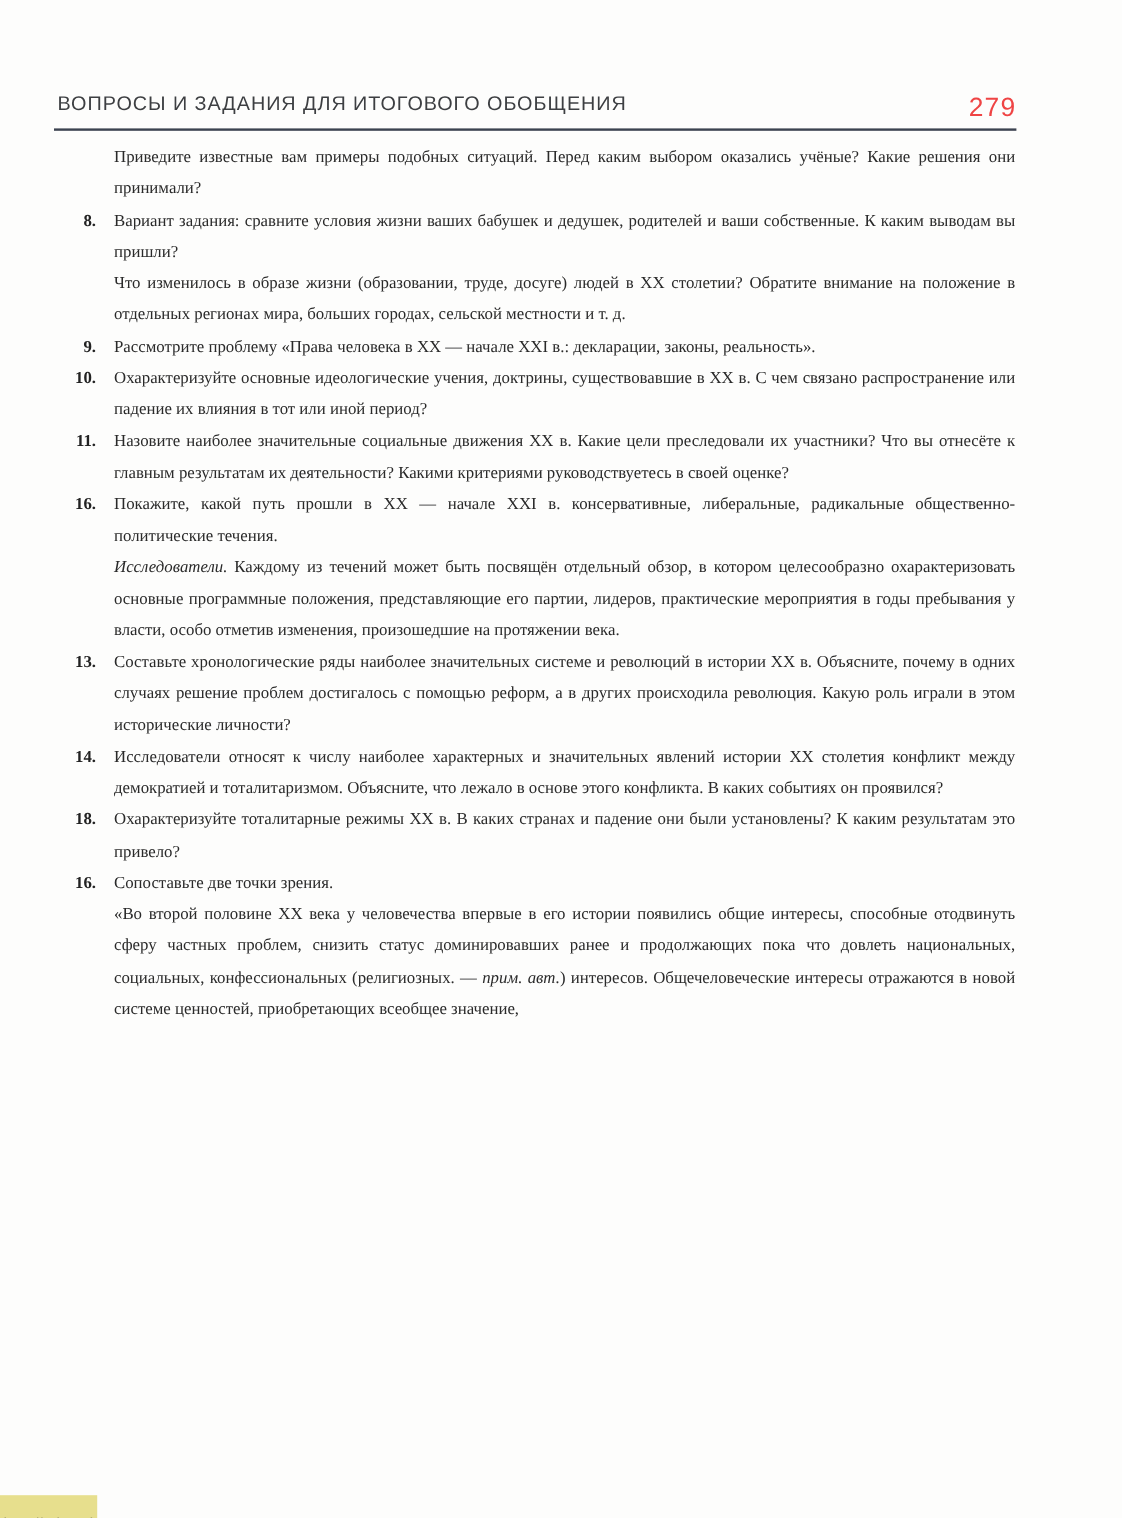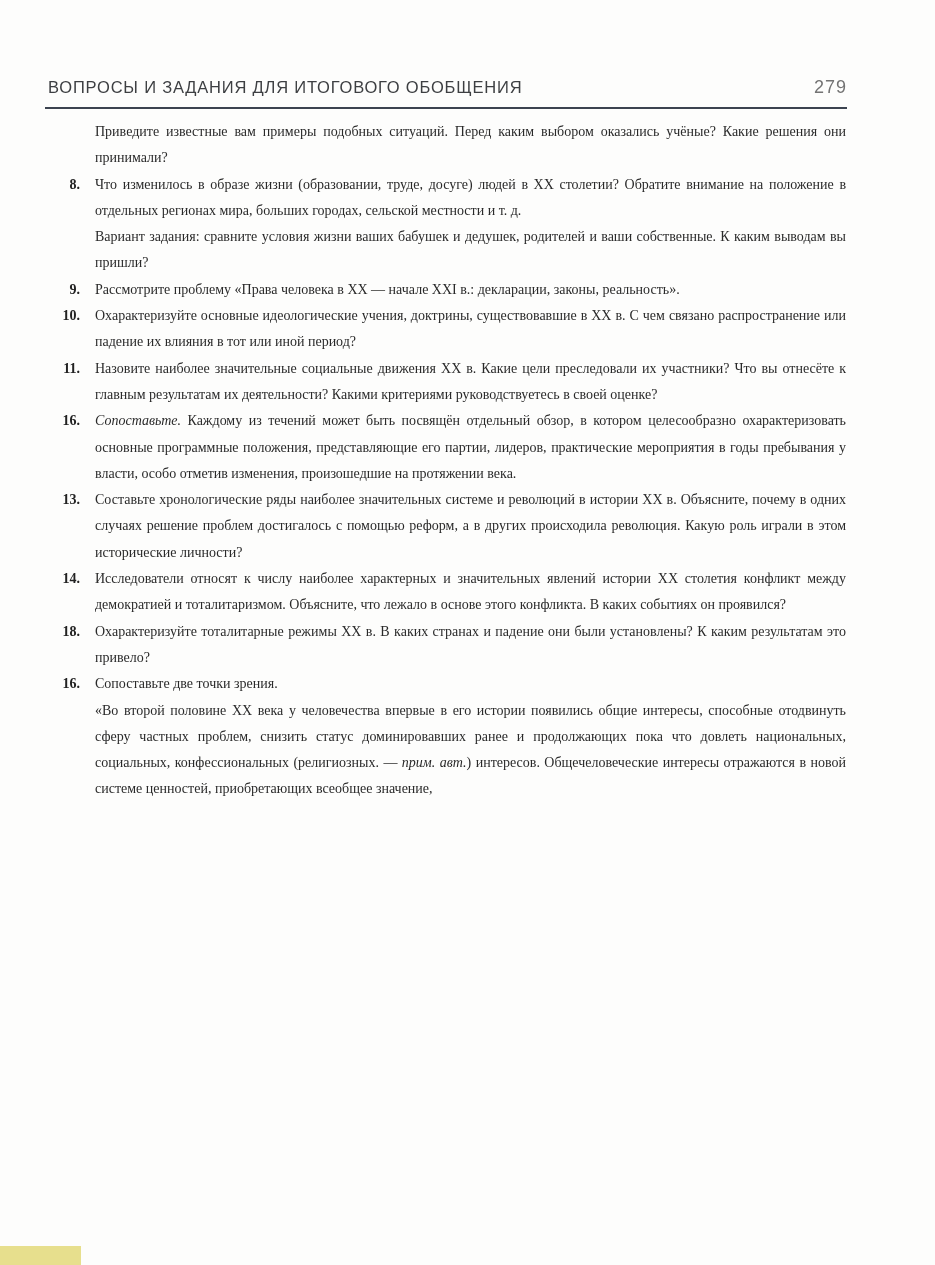--- a/index.html
+++ b/index.html
@@ -14,21 +14,21 @@
     position:absolute;left:48px;right:88px;top:78px;height:22px;
     font-family:Liberation Sans, sans-serif;
     color:#3d3f42;
   }
   .header-title{
     position:absolute;left:0;top:0;
     font-size:16.5px;letter-spacing:0.8px;
   }
   .page-number{
     position:absolute;right:0;top:-1px;
-    font-size:18px;letter-spacing:1px;color:#737373;
+    font-size:22px;letter-spacing:1px;color:#ef4444;
   }
   .rule{
     position:absolute;left:45px;top:107px;width:802px;height:2px;
     background:#3c4350;
   }
   .questions{
     position:absolute;left:95px;top:119px;width:751px;
     font-size:14px;line-height:26.3px;color:#2a2a2a;
   }
   .q-item{position:relative;}
@@ -54,38 +54,39 @@
     <span class="header-title">ВОПРОСЫ И ЗАДАНИЯ ДЛЯ ИТОГОВОГО ОБОБЩЕНИЯ</span>
     <span class="page-number">279</span>
   </div>
   <div class="rule"></div>
   <div class="questions" id="questions">
       <div class="q-item">
         <div class="q-par"><span>Приведите известные вам примеры подобных ситуаций. Перед каким выбором оказались учёные? Какие решения они принимали?</span></div>
       </div>
       <div class="q-item">
         <span class="q-num">8.</span>
+        <div class="q-par"><span>Вариант задания: сравните условия жизни ваших бабушек и дедушек, родителей и ваши собственные. К каким выводам вы пришли?</span></div>
         <div class="q-par"><span>Что изменилось в образе жизни (образовании, труде, досуге) людей в XX столетии? Обратите внимание на положение в отдельных регионах мира, больших городах, сельской местности и т. д.</span></div>
-        <div class="q-par"><span>Вариант задания: сравните условия жизни ваших бабушек и дедушек, родителей и ваши собственные. К каким выводам вы пришли?</span></div>
       </div>
       <div class="q-item">
         <span class="q-num">9.</span>
         <div class="q-par"><span>Рассмотрите проблему «Права человека в XX — начале XXI в.: декларации, законы, реальность».</span></div>
       </div>
       <div class="q-item">
         <span class="q-num">10.</span>
         <div class="q-par"><span>Охарактеризуйте основные идеологические учения, доктрины, существовавшие в XX в. С чем связано распространение или падение их влияния в тот или иной период?</span></div>
       </div>
       <div class="q-item">
         <span class="q-num">11.</span>
         <div class="q-par"><span>Назовите наиболее значительные социальные движения XX в. Какие цели преследовали их участники? Что вы отнесёте к главным результатам их деятельности? Какими критериями руководствуетесь в своей оценке?</span></div>
       </div>
       <div class="q-item">
         <span class="q-num">16.</span>
-        <div class="q-par"><span class="it">Сопоставьте.</span><span> Каждому из течений может быть посвящён отдельный обзор, в котором целесообразно охарактеризовать основные программные положения, представляющие его партии, лидеров, практические мероприятия в годы пребывания у власти, особо отметив изменения, произошедшие на протяжении века.</span></div>
+        <div class="q-par"><span>Покажите, какой путь прошли в XX — начале XXI в. консервативные, либеральные, радикальные общественно-политические течения.</span></div>
+        <div class="q-par"><span class="it">Исследователи.</span><span> Каждому из течений может быть посвящён отдельный обзор, в котором целесообразно охарактеризовать основные программные положения, представляющие его партии, лидеров, практические мероприятия в годы пребывания у власти, особо отметив изменения, произошедшие на протяжении века.</span></div>
       </div>
       <div class="q-item">
         <span class="q-num">13.</span>
         <div class="q-par"><span>Составьте хронологические ряды наиболее значительных системе и революций в истории XX в. Объясните, почему в одних случаях решение проблем достигалось с помощью реформ, а в других происходила революция. Какую роль играли в этом исторические личности?</span></div>
       </div>
       <div class="q-item">
         <span class="q-num">14.</span>
         <div class="q-par"><span>Исследователи относят к числу наиболее характерных и значительных явлений истории XX столетия конфликт между демократией и тоталитаризмом. Объясните, что лежало в основе этого конфликта. В каких событиях он проявился?</span></div>
       </div>
       <div class="q-item">

